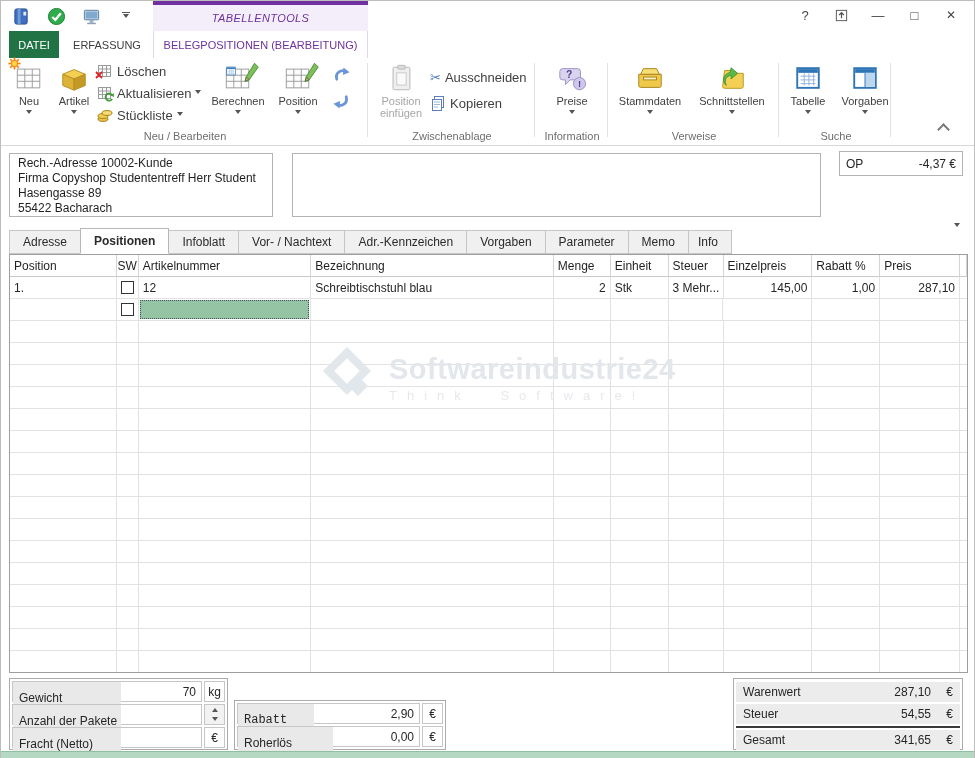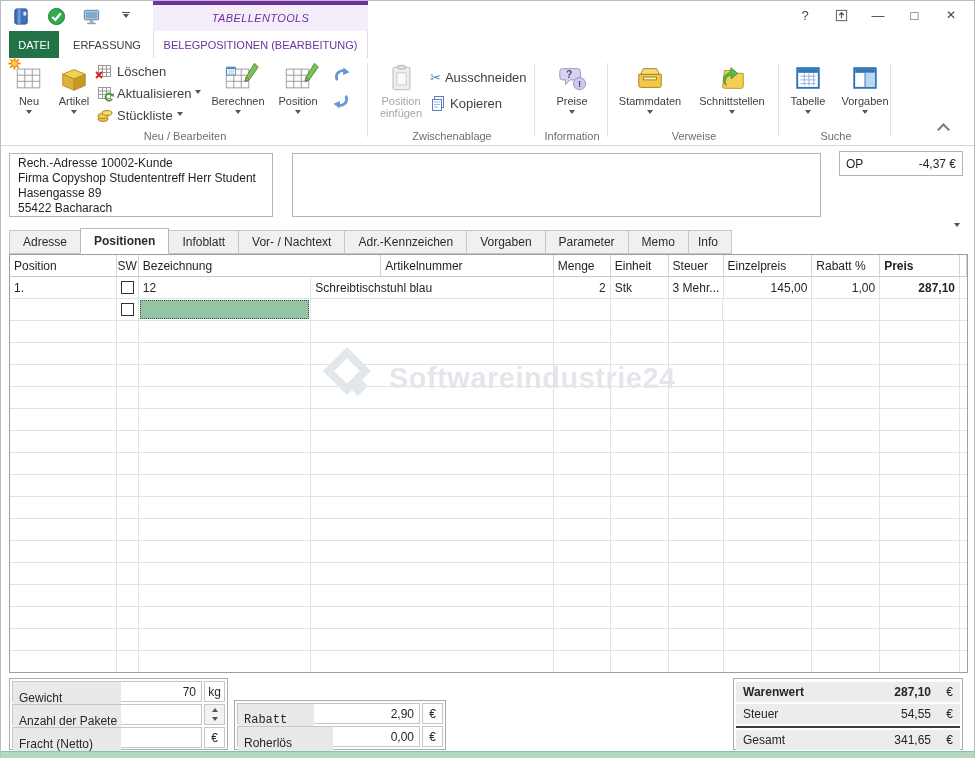--- a/index.html
+++ b/index.html
@@ -86,21 +86,21 @@
     font-weight:bold; position:relative; z-index:2; margin-right:-1px; }
 
   
   .ptable { position:absolute; left:8px; top:253px; width:959px; height:419px;
     border:1px solid #9e9e9e; background:#fff; display:flex; flex-direction:column; overflow:hidden; }
   .trow { display:flex; height:22px; flex:0 0 22px; }
   .tcell { padding:3px 4px; font-size:12px; border-right:1px solid #e2e2e2; border-bottom:1px solid #e2e2e2;
     white-space:nowrap; overflow:hidden; display:flex; align-items:center; }
   .thead .tcell { border-right:1px solid #d4d4d4; border-bottom:1px solid #c8c8c8; color:#1f1f1f; }
   .num { justify-content:flex-end; }
-  .bold { font-weight:bold; }
+  .bold { font-weight:normal; }
   .c0{width:107px;} .c1{width:22px; justify-content:center; padding:0;} .c2{width:173px;}
   .c3{width:243px;} .c4{width:57px;} .c5{width:58px;} .c6{width:55px;}
   .c7{width:89px;} .c8{width:68px;} .c9{width:80px;} .c10{width:7px; border-right:none; padding:0;}
   .checkbox { width:13px; height:13px; border:1.5px solid #333; background:#fff; cursor:default; }
   .selcell { width:100%; height:100%; background:#95c4a4; border:1px dotted #44505e; }
   .empty-grid { flex:1; display:flex;
     background:repeating-linear-gradient(to bottom, transparent 0 21px, #e2e2e2 21px 22px); }
   .empty-grid > div { border-right:1px solid #e2e2e2; height:100%; }
   .empty-grid > div:last-child { border-right:none; }
 
@@ -527,22 +527,22 @@
     <div class="dtab">Vorgaben</div>
     <div class="dtab">Parameter</div>
     <div class="dtab">Memo</div>
     <div class="dtab">Info</div>
   </div>
 
   <div class="ptable">
     <div class="trow thead">
       <div class="tcell c0">Position</div>
       <div class="tcell c1">SW</div>
+      <div class="tcell c2">Artikelnummer</div>
       <div class="tcell c3">Bezeichnung</div>
-      <div class="tcell c2">Artikelnummer</div>
       <div class="tcell c4">Menge</div>
       <div class="tcell c5">Einheit</div>
       <div class="tcell c6">Steuer</div>
       <div class="tcell c7">Einzelpreis</div>
       <div class="tcell c8">Rabatt %</div>
       <div class="tcell c9 bold">Preis</div>
       <div class="tcell c10"></div>
     </div>
 
     <div class="trow">
@@ -595,20 +595,21 @@
   </div>
 
   <div class="watermark">
     <div class="wm-logo">
       <div class="d1"></div>
         <div class="d2"></div>
         <div class="d3"></div>
     </div>
     <div class="wm-text">
       <div class="brand">Softwareindustrie24</div>
+      <div class="tagline">Think Software!</div>
     </div>
   </div>
 
   <div class="fbox left">
     <div class="frow">
       <div class="fmain">
         <div class="flabel">Gewicht</div>
         <div class="fvalue">70</div>
       </div>
       <div class="funit">kg</div>

